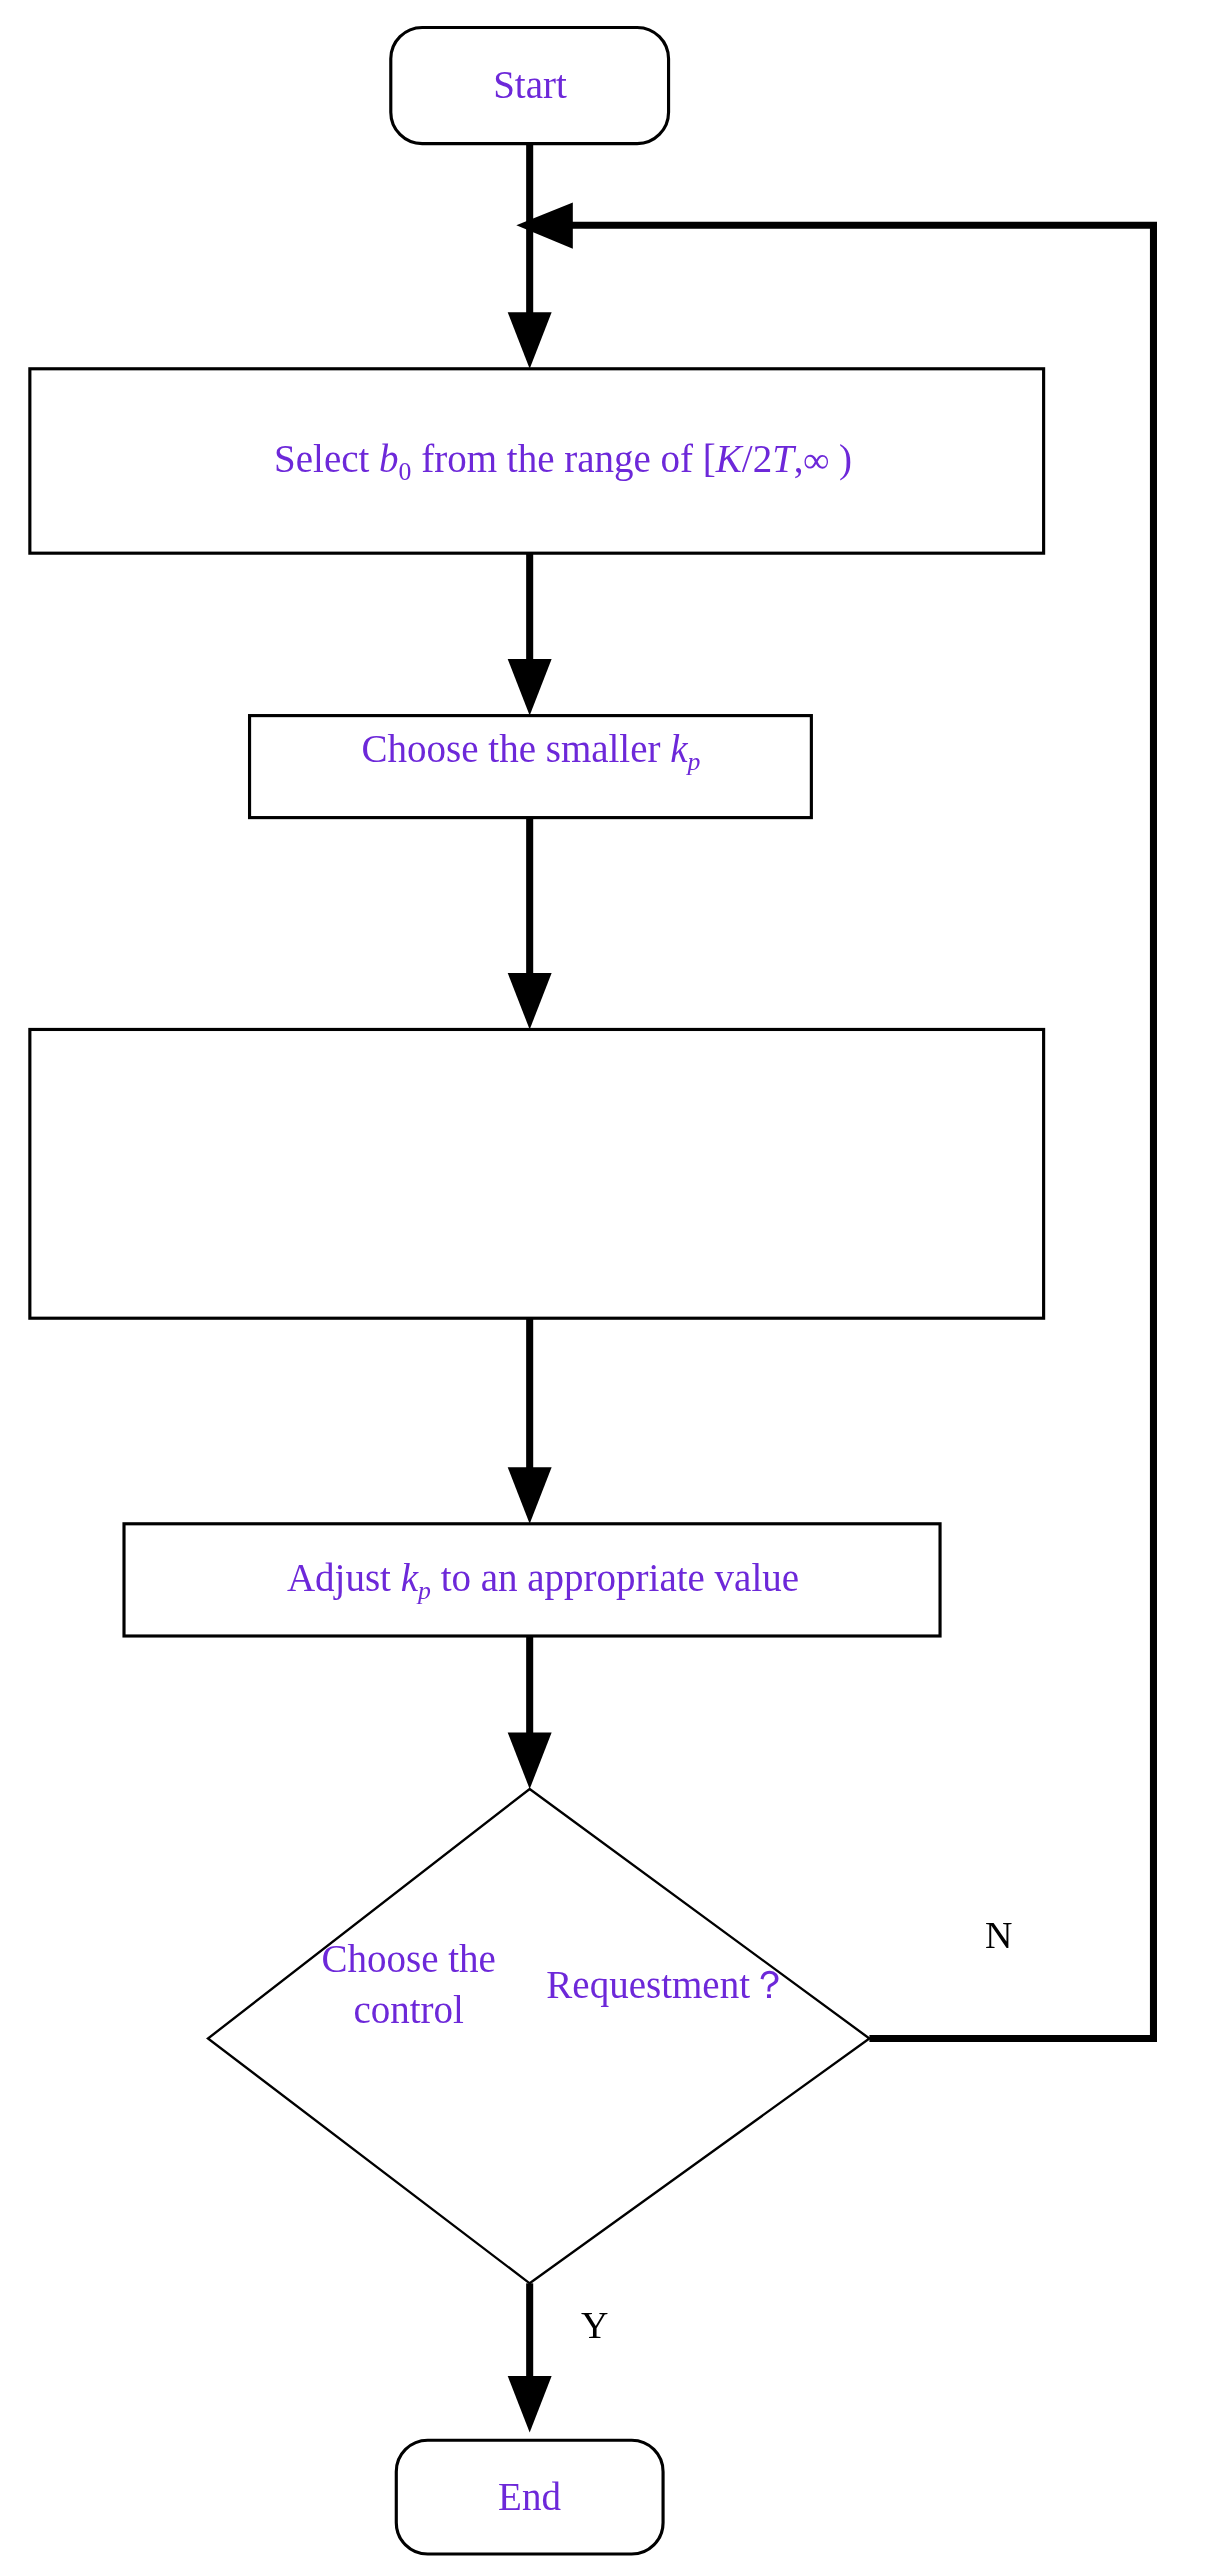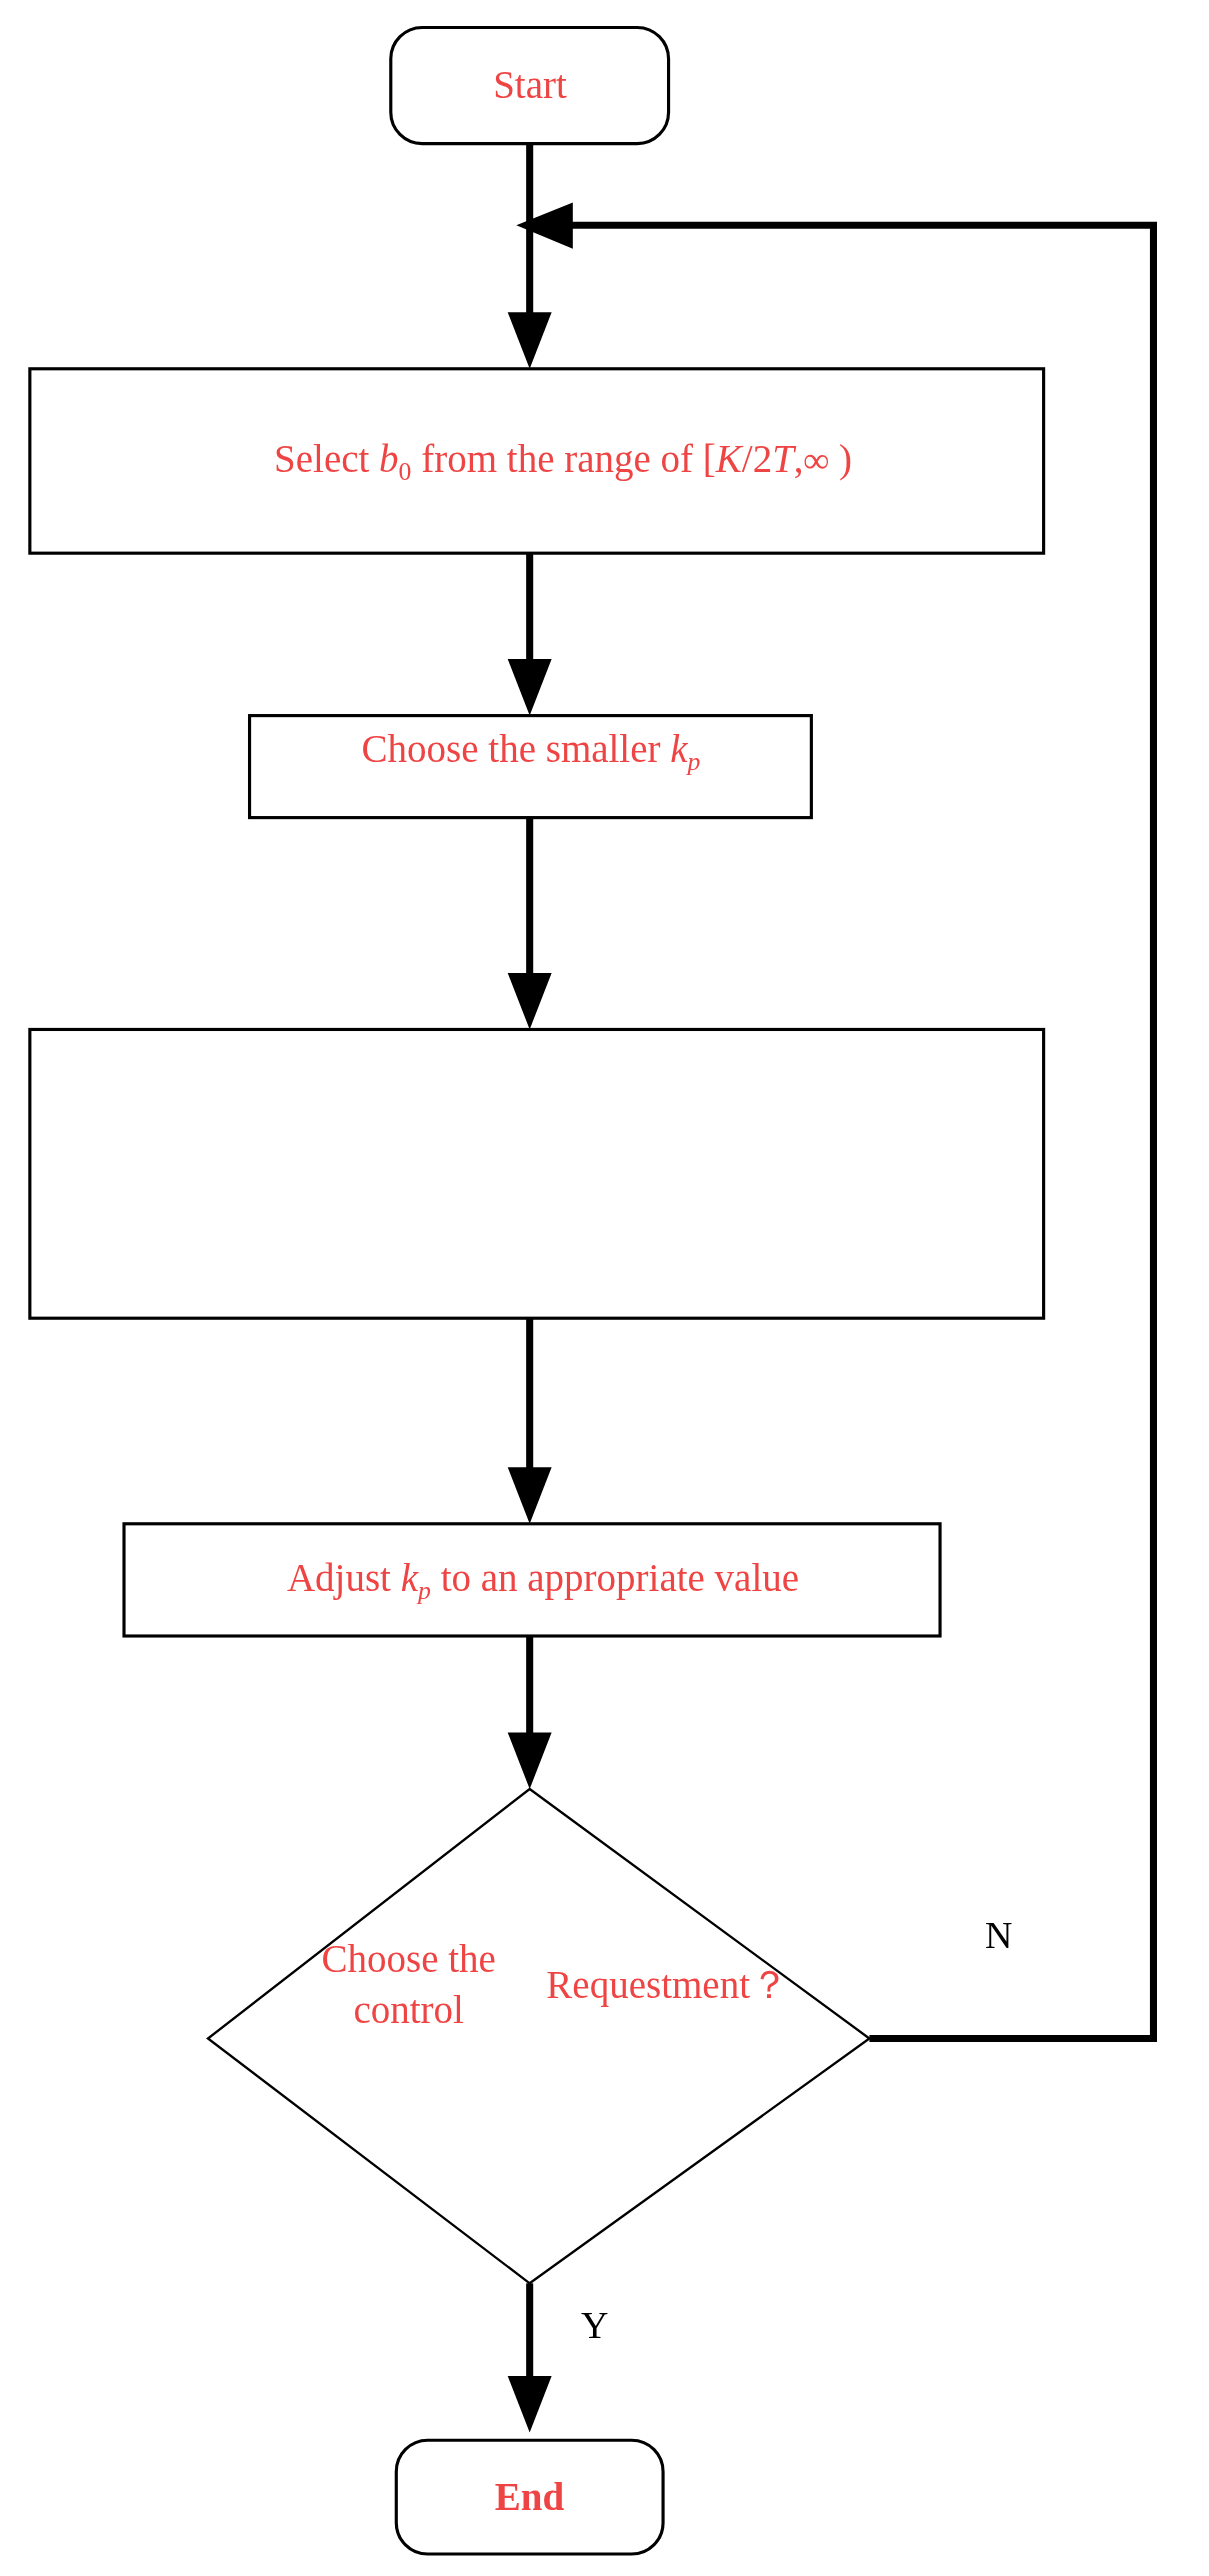--- a/index.html
+++ b/index.html
@@ -32,21 +32,21 @@
   .shape-stroke-med { stroke: #000000; stroke-width: 4; fill: none; }
   .connector { stroke: #000000; stroke-width: 9; fill: none; stroke-linecap: butt; }
   .connector-head { fill: #000000; stroke: none; }
 
   .node-text {
     position: absolute;
     display: flex;
     align-items: center;
     justify-content: center;
     text-align: center;
-    color: #ef4444;
+    color: #6d28d9;
     font-family: "Liberation Serif", "DejaVu Serif", serif;
     line-height: 1.30;
     pointer-events: none;
     white-space: pre-line;
   }
   .t-start   { font-size: 39px; }
   .t-end     { font-size: 39px; }
   .t-process { font-size: 39px; }
   .t-decision{ font-size: 39px; }
   .edge-label {
@@ -131,20 +131,20 @@
 
   <div class="node-text t-process" style="left:40px; top:369px; width:1014px; height:184px;padding-left:16px;"><span>Select <span class="mv">b</span><span class="subn">0</span> from the range of [<span class="mv">K</span>/2<span class="mv">T</span>,<span class="inf">∞</span> )</span></div>
 
   <div class="node-text t-process" style="left:250px; top:700px; width:562px; height:102px;text-align:right;"><span>Choose the smaller <span class="mv">k</span><span class="sub">p</span></span></div>
 
 
   <div class="node-text t-process" style="left:124px; top:1524px; width:838px; height:112px;"><span>Adjust <span class="mv">k</span><span class="sub">p</span> to an appropriate value</span></div>
 
   <div class="node-text t-decision" style="left:271px; top:1922px; width:518px; height:126px;"><span>Choose the control</span><br><span>Requestment？</span></div>
 
-  <div class="node-text t-end" style="left:396px; top:2440px; width:267px; height:114px;font-weight:bold;">End</div>
+  <div class="node-text t-end" style="left:396px; top:2440px; width:267px; height:114px;">End</div>
 
   <div class="edge-label" style="left:985px; top:1913px;">N</div>
 
   <div class="edge-label" style="left:581px; top:2303px;">Y</div>
 
 </div>
 
 
 </body></html>

